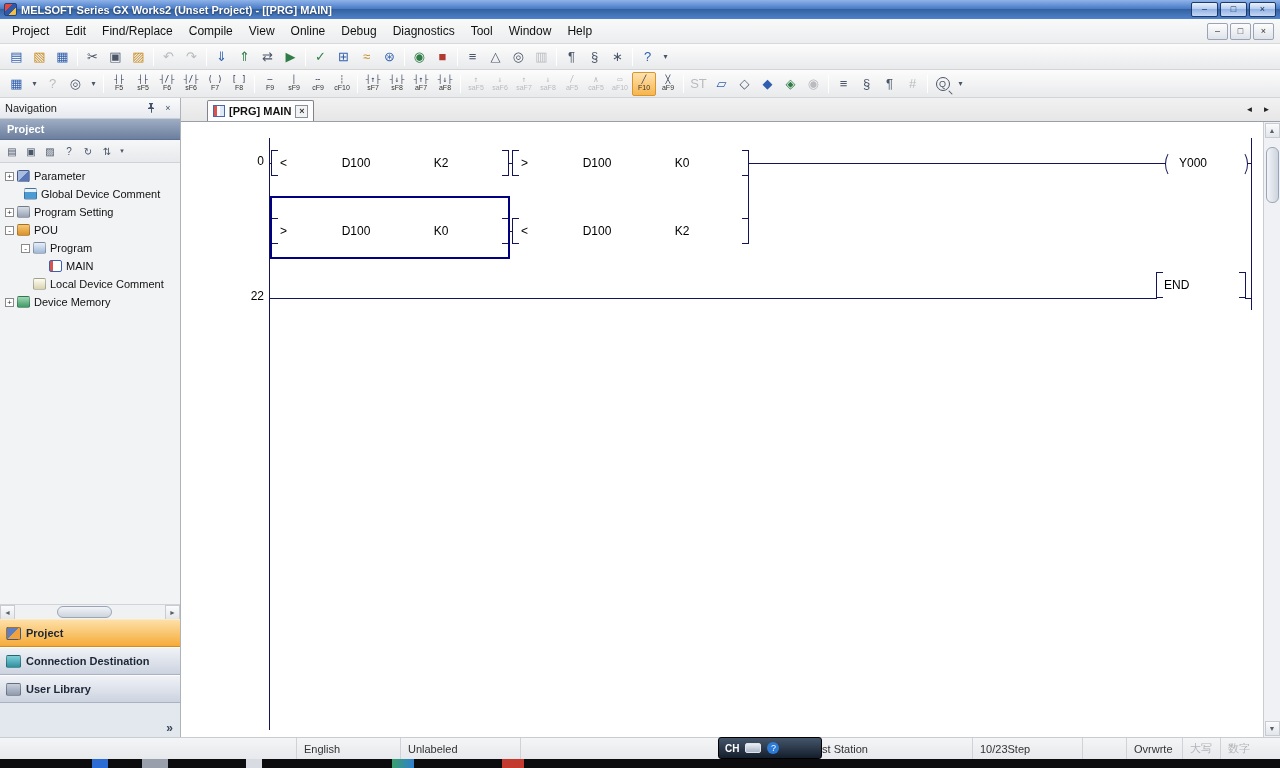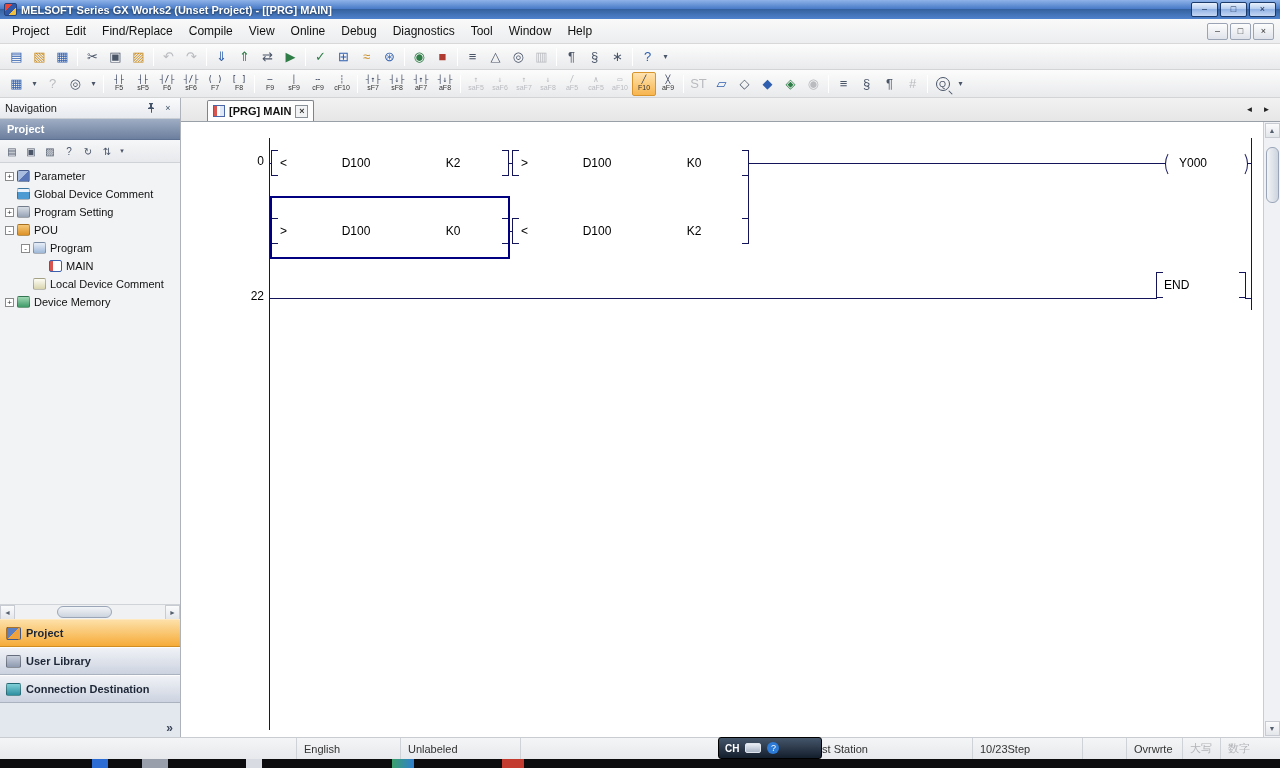--- a/index.html
+++ b/index.html
@@ -131,21 +131,21 @@
   .rnum { position:absolute; left:0; width:83px; text-align:right; font-size:12px; color:#000; }
   .lh { position:absolute; height:1px; background:var(--lad); }
   .lv { position:absolute; width:1px; background:var(--lad); }
   .contact { position:absolute; height:26px; }
   .contact::before { content:""; position:absolute; left:0; top:0; bottom:0; width:6px;
     border:1px solid var(--lad); border-right:none; }
   .contact::after { content:""; position:absolute; right:0; top:0; bottom:0; width:6px;
     border:1px solid var(--lad); border-left:none; }
   .csym { position:absolute; left:9px; line-height:26px; }
   .cop { position:absolute; width:80px; text-align:center; line-height:26px; }
-  .cop1 { left:45px; } .cop2 { left:142px; }
+  .cop1 { left:45px; } .cop2 { left:130px; }
   .coil { position:absolute; height:26px; }
   .coil::before { content:""; position:absolute; left:0; top:1px; width:13px; height:24px;
     border:1px solid transparent; border-left:1px solid var(--lad); border-radius:50%; }
   .coil::after { content:""; position:absolute; right:0; top:1px; width:13px; height:24px;
     border:1px solid transparent; border-right:1px solid var(--lad); border-radius:50%; }
   .coil-label { position:absolute; left:14px; line-height:26px; }
   .endlbl { position:absolute; left:8px; line-height:26px; }
   .selrect { position:absolute; border:2px solid #000080; }
 
   
@@ -387,21 +387,21 @@
         <span class="ntbtn c-green">↻</span>
         <span class="ntbtn c-slate">⇅</span>
         <span class="ntbtn small c-slate">▾</span>
       </div>
       <div class="tree">
         <div class="trow" style="padding-left:5px">
           <span class="expander">+</span>
           <span class="ticon ti-parameter"></span>
           <span>Parameter</span>
         </div>
-        <div class="trow" style="padding-left:5px">
+        <div class="trow" style="padding-left:12px">
           <span class="tspacer"></span>
           <span class="ticon ti-gdc"></span>
           <span>Global Device Comment</span>
         </div>
         <div class="trow" style="padding-left:5px">
           <span class="expander">+</span>
           <span class="ticon ti-pset"></span>
           <span>Program Setting</span>
         </div>
         <div class="trow" style="padding-left:5px">
@@ -435,26 +435,26 @@
         <span class="htrack">
             <span class="hthumb"></span>
           </span>
         <span class="harrow">►</span>
       </div>
       <div class="view-btn active">
         <span class="vicon vi-project"></span>
         <span>Project</span>
       </div>
       <div class="view-btn">
+        <span class="vicon vi-conn"></span>
+        <span>Connection Destination</span>
+      </div>
+      <div class="view-btn">
         <span class="vicon vi-userlib"></span>
         <span>User Library</span>
-      </div>
-      <div class="view-btn">
-        <span class="vicon vi-conn"></span>
-        <span>Connection Destination</span>
       </div>
       <div class="nav-bottom">
         <span>»</span>
       </div>
     </div>
 
     <div class="editor">
       <div class="tabbar">
         <div class="tab">
           <span class="tab-icon"></span>

